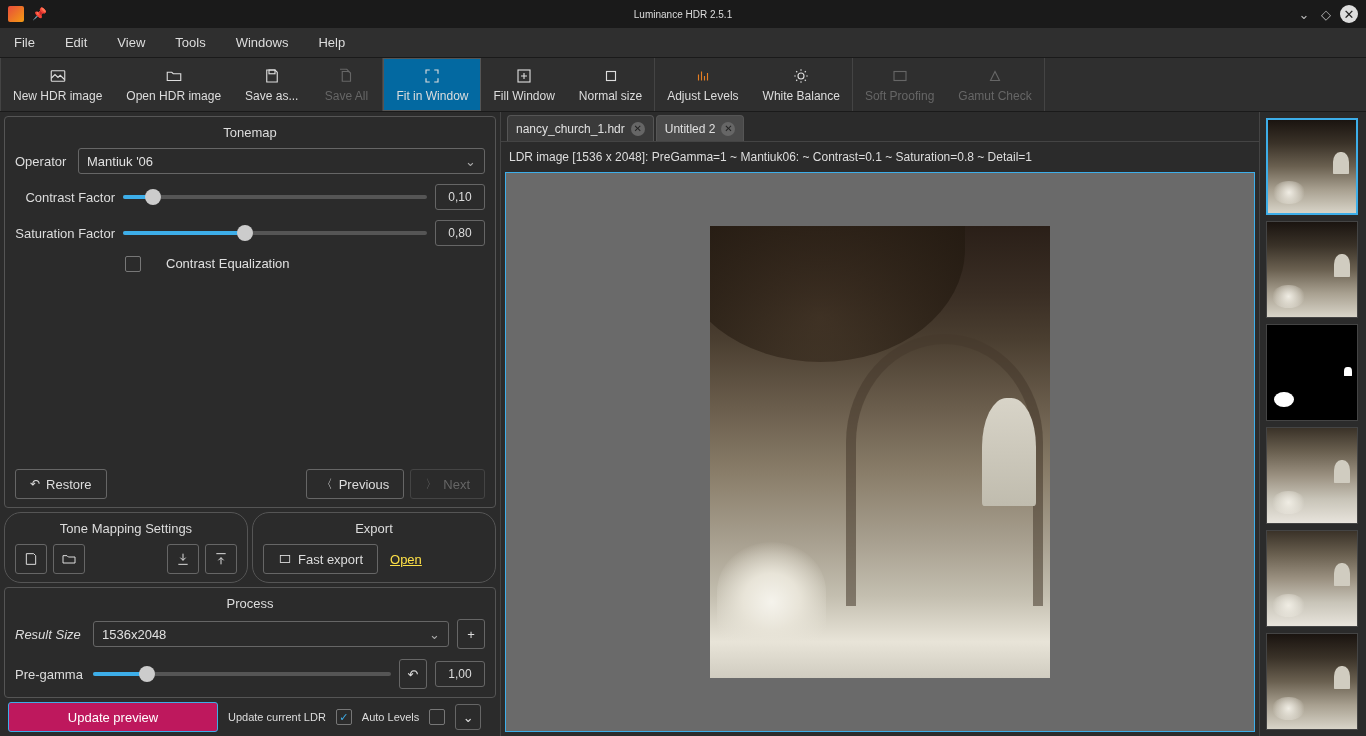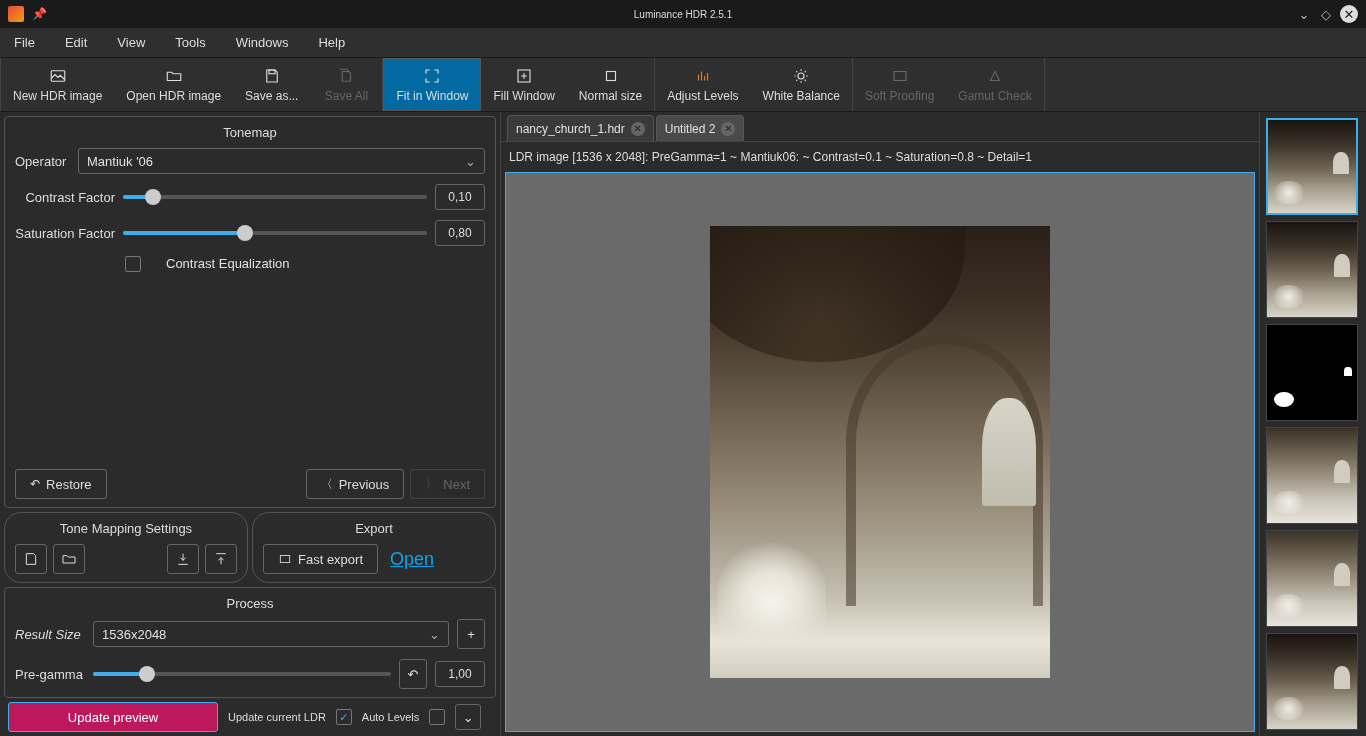--- a/index.html
+++ b/index.html
@@ -47,21 +47,21 @@
 
 .btn { background: #2b2b2b; border: 1px solid #666; border-radius: 3px; height: 30px; padding: 0 14px; display: flex; align-items: center; gap: 6px; color: #ddd; cursor: pointer; font-size: 13px; }
 .btn.disabled { color: #666; border-color: #444; }
 .btn.primary { background: #be185d; border-color: #3daee9; color: #fff; justify-content: center; }
 .btn-row { display: flex; gap: 8px; }
 .btn .arr { font-size: 12px; }
 
 .two-col { display: flex; gap: 4px; }
 .two-col > .panel { flex: 1; border-radius: 17px; }
 .icon-btn { width: 32px; height: 30px; border: 1px solid #666; border-radius: 3px; background: #2b2b2b; display: flex; align-items: center; justify-content: center; cursor: pointer; color: #ddd; }
-.link { color: #0ea5e9; text-decoration: underline; cursor: pointer; font-size: 18px; }
+.link { color: #fde047; text-decoration: underline; cursor: pointer; font-size: 13px; }
 
 .bottom-row { display: flex; align-items: center; gap: 10px; padding: 0 4px; }
 .bottom-row .btn.primary { flex: 0 0 210px; }
 .small-label { color: #ddd; font-size: 11px; }
 .dropdown-arrow { width: 26px; height: 26px; border: 1px solid #666; border-radius: 3px; display: flex; align-items: center; justify-content: center; cursor: pointer; }
 
 .center { flex: 1; display: flex; flex-direction: column; background: #2b2b2b; border-left: 1px solid #444; border-right: 1px solid #444; }
 .tabs { height: 30px; display: flex; align-items: flex-end; padding-left: 6px; gap: 2px; background: #2b2b2b; border-bottom: 1px solid #444; }
 .tab { height: 26px; background: #3a3a3a; border: 1px solid #555; border-bottom: none; border-radius: 4px 4px 0 0; padding: 0 8px; display: flex; align-items: center; gap: 6px; cursor: pointer; font-size: 12px; }
 .tab.active { background: #4a4a4a; }

